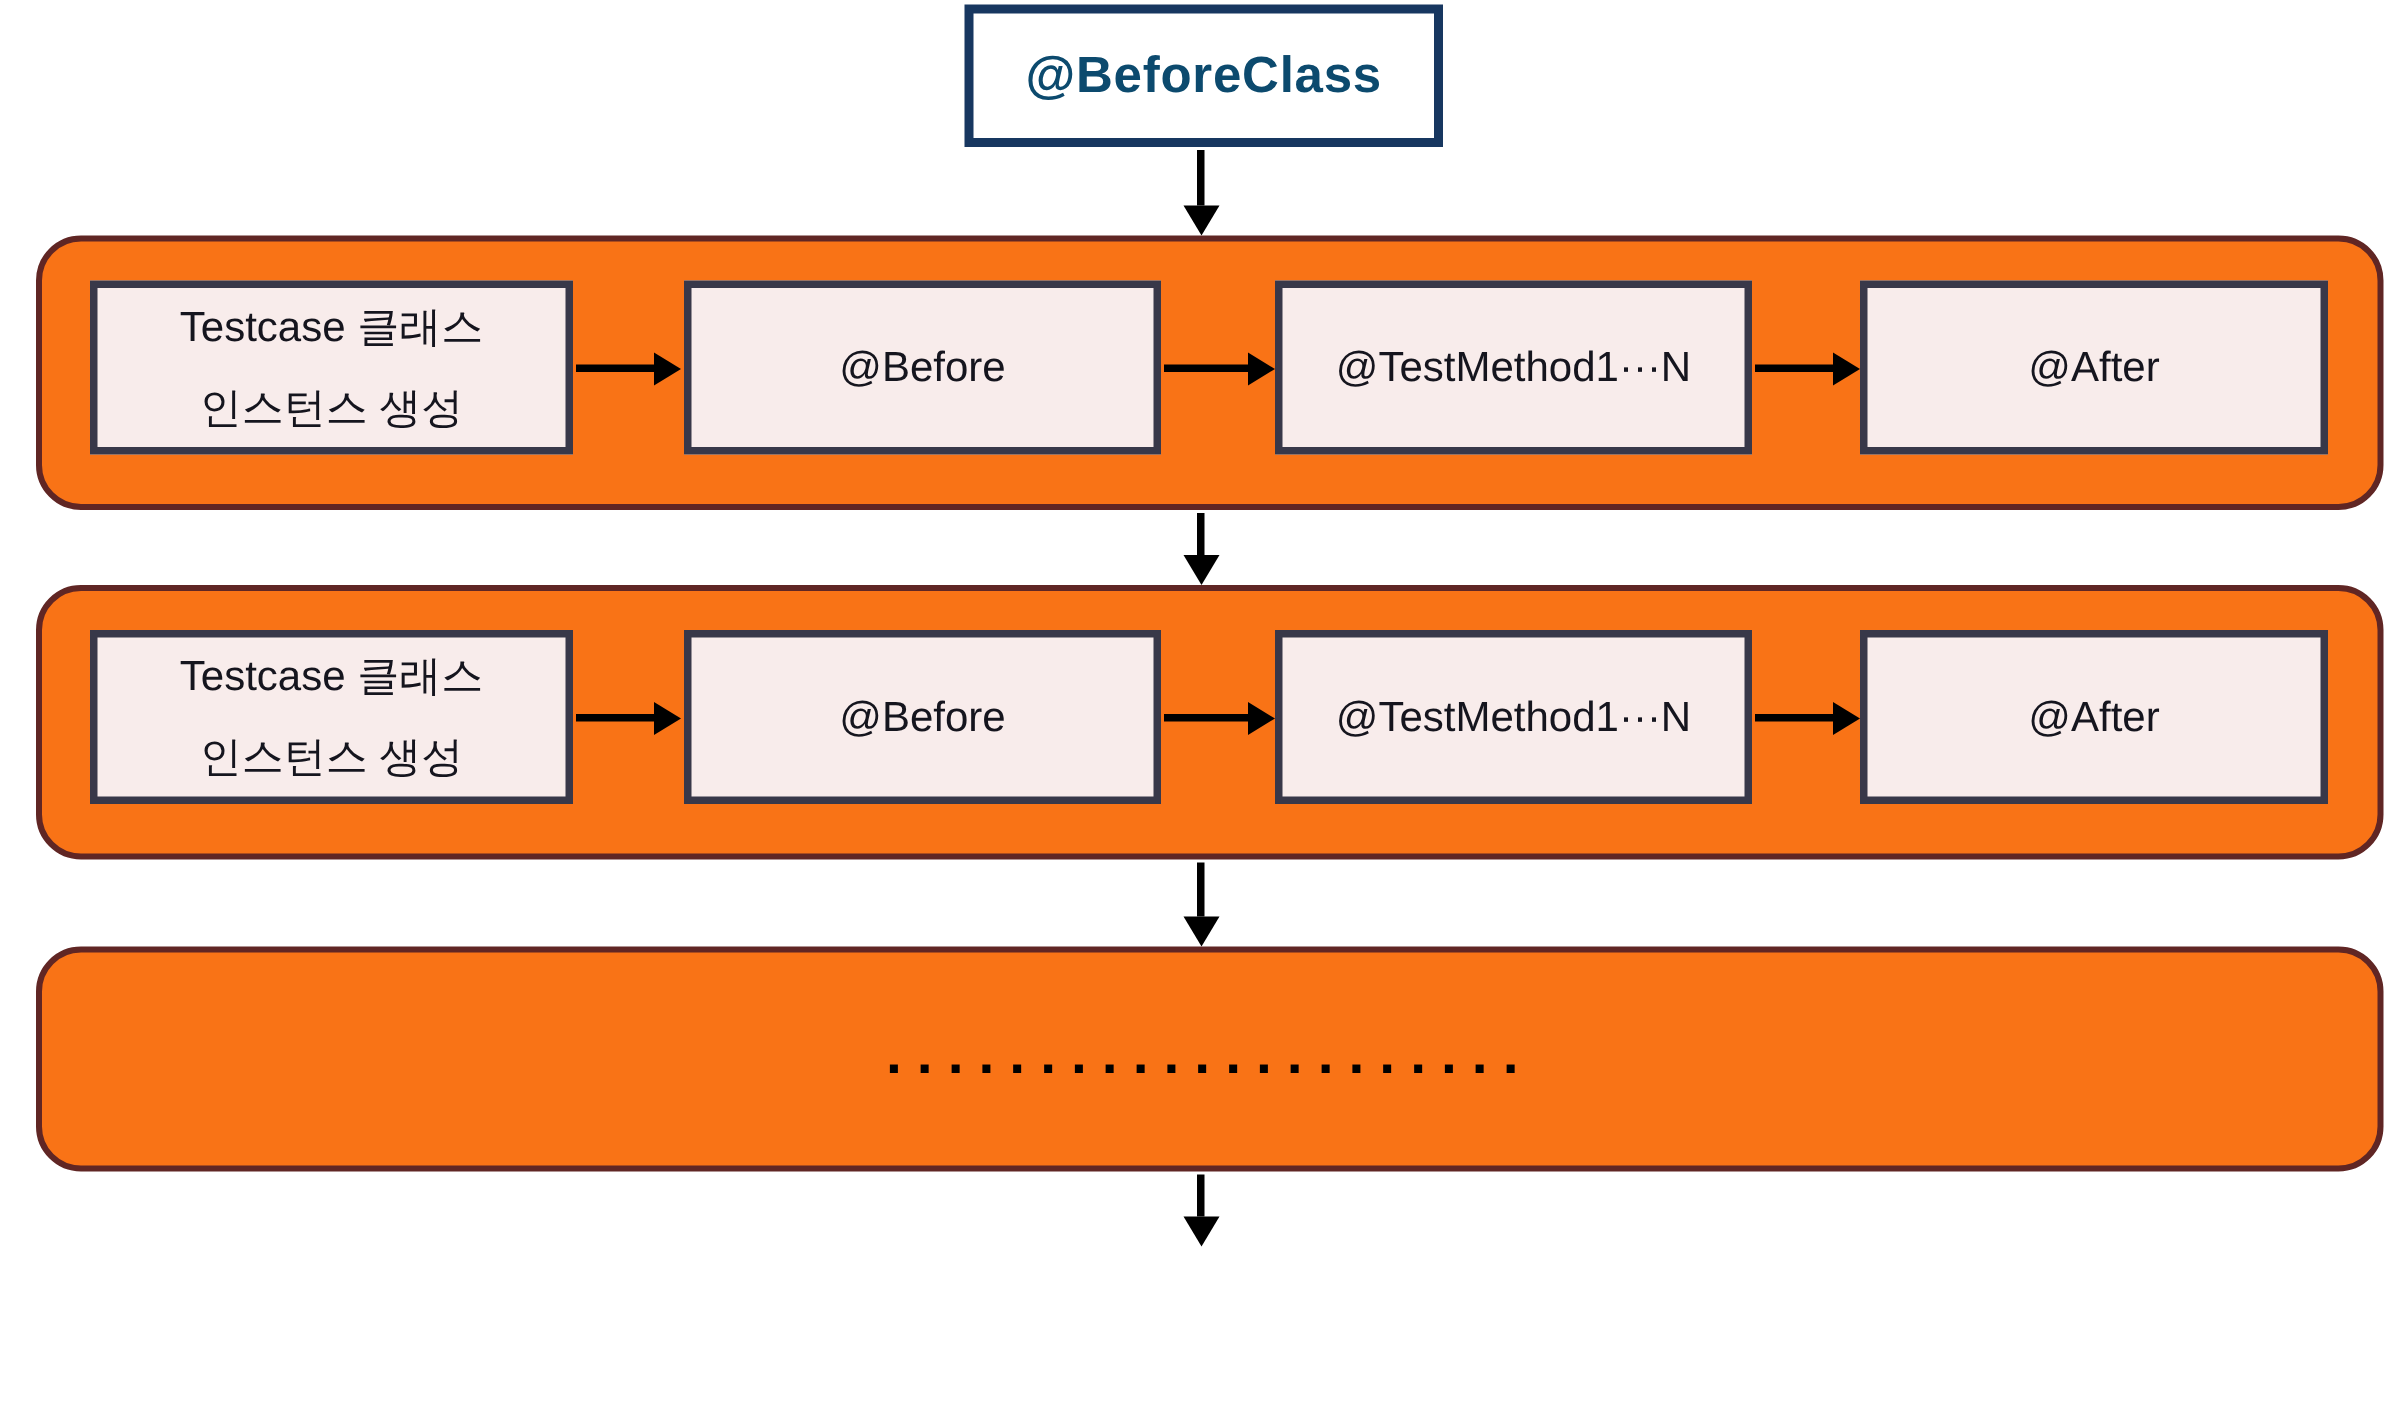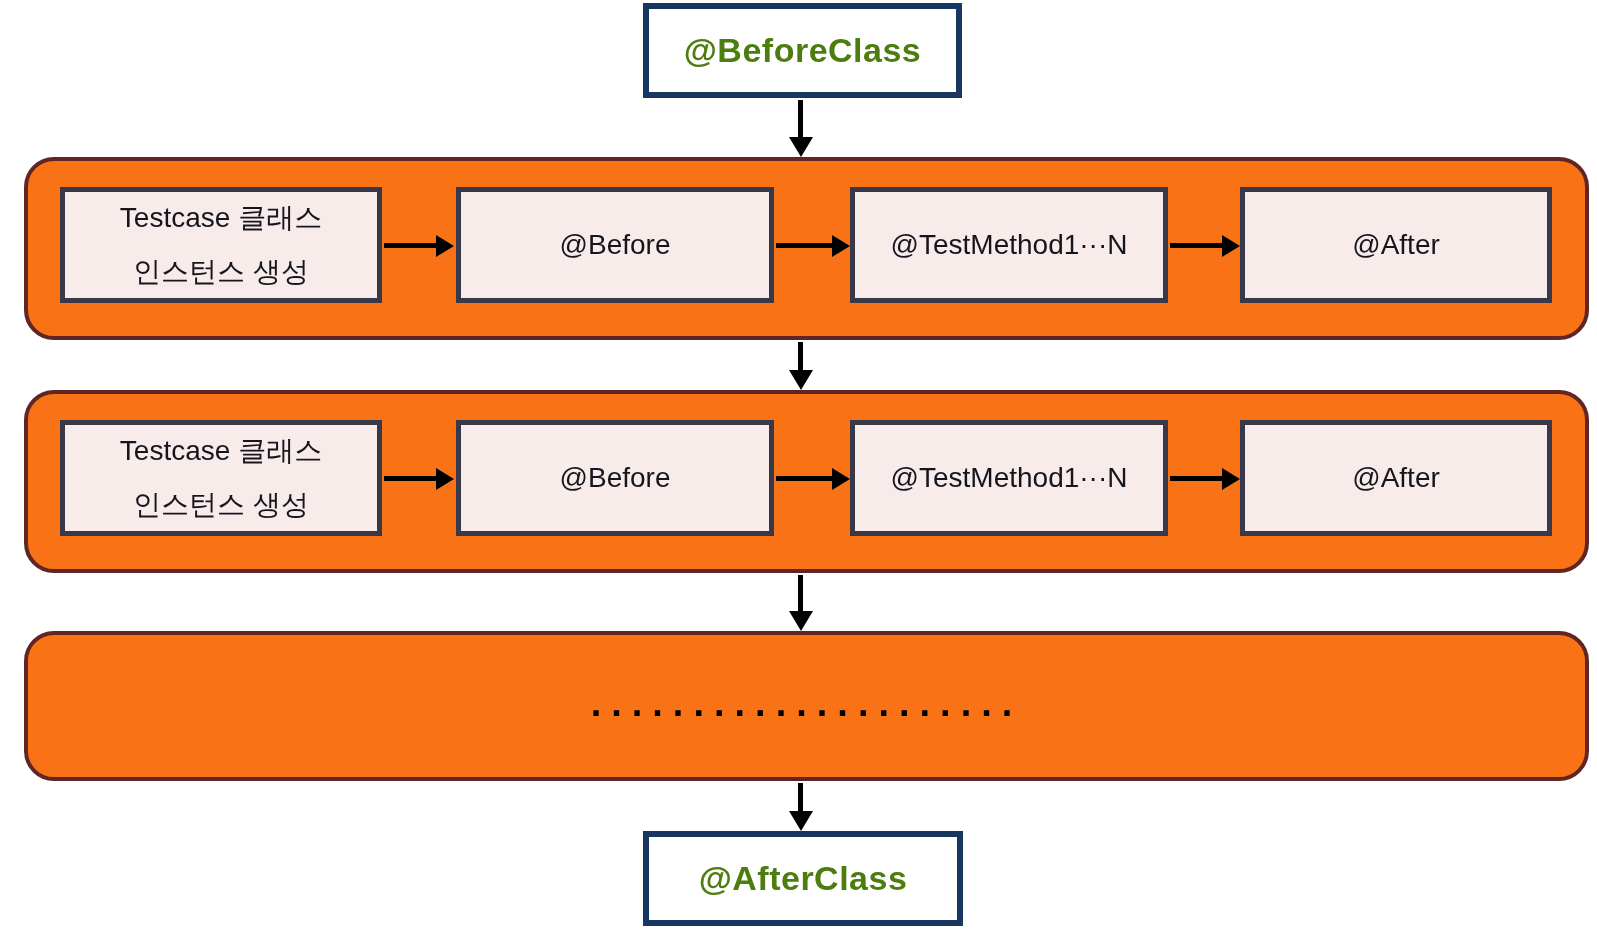--- a/index.html
+++ b/index.html
@@ -10,21 +10,21 @@
     font-family:"Liberation Sans","DejaVu Sans",sans-serif;
     overflow:hidden;
   }
   
   .terminal{
     position:absolute;
     box-sizing:border-box;
     background:#ffffff;
     border:6px solid #173760;
     display:flex;align-items:center;justify-content:center;
-    font-size:34px;font-weight:700;color:#4d7c0f;
+    font-size:34px;font-weight:700;color:#0c4a6e;
     letter-spacing:0.5px;
   }
   
   .phase{
     position:absolute;
     box-sizing:border-box;
     left:24px;width:1565px;
     background:#f97316;
     border:4px solid #602624;
     border-radius:30px;
@@ -129,17 +129,14 @@
   </div>
 
   <div class="varrow" style="left:798px;top:575px;height:36px;"></div>
 
   <div class="phase" style="top:631px;height:150px;">
     <div class="dots">.....................</div>
   </div>
 
   <div class="varrow" style="left:798px;top:783px;height:28px;"></div>
 
-  <div class="terminal" style="left:643px;top:831px;width:320px;height:95px;">
-    <span>@AfterClass</span>
-  </div>
 
 </div>
 
 </body></html>

